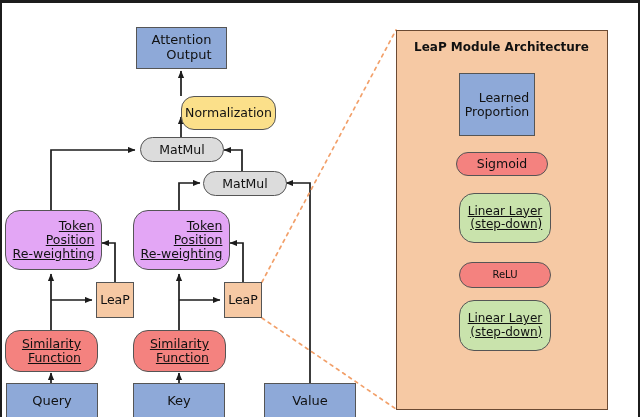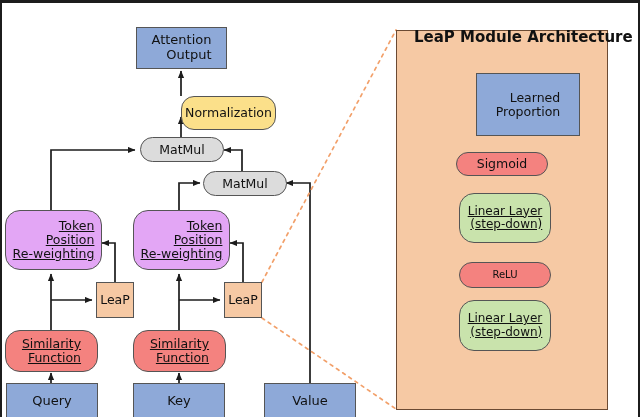--- a/index.html
+++ b/index.html
@@ -176,23 +176,23 @@
 
   <div class="node rect" style="left:133px; top:383px; width:92px; height:36px;
               background:#8ea9d8; font-size:13px;">Key</div>
 
   <div class="node rect" style="left:264px; top:383px; width:92px; height:36px;
               background:#8ea9d8; font-size:13px;">Value</div>
 
   <div class="panel" style="left:396px; top:30px; width:212px; height:380px;
               background:#f6c9a4;"></div>
 
-  <div class="panel-title" style="left:414px; top:28px; font-size:15px;">LeaP Module Architecture</div>
-
-  <div class="node rect" style="left:476px; top:73px; width:104px; height:63px;
+  <div class="panel-title" style="left:414px; top:40px; font-size:12px;">LeaP Module Architecture</div>
+
+  <div class="node rect" style="left:459px; top:73px; width:76px; height:63px;
               background:#8ea9d8; font-size:12.5px;">Learned
 Proportion</div>
 
   <div class="node pill" style="left:456px; top:152px; width:92px; height:24px;
               background:#f4827f; font-size:12.5px;">Sigmoid</div>
 
   <div class="node round" style="left:459px; top:193px; width:92px; height:50px;
               background:#c9e3ac; font-size:12px;">Linear Layer
 (step-down)</div>
 

